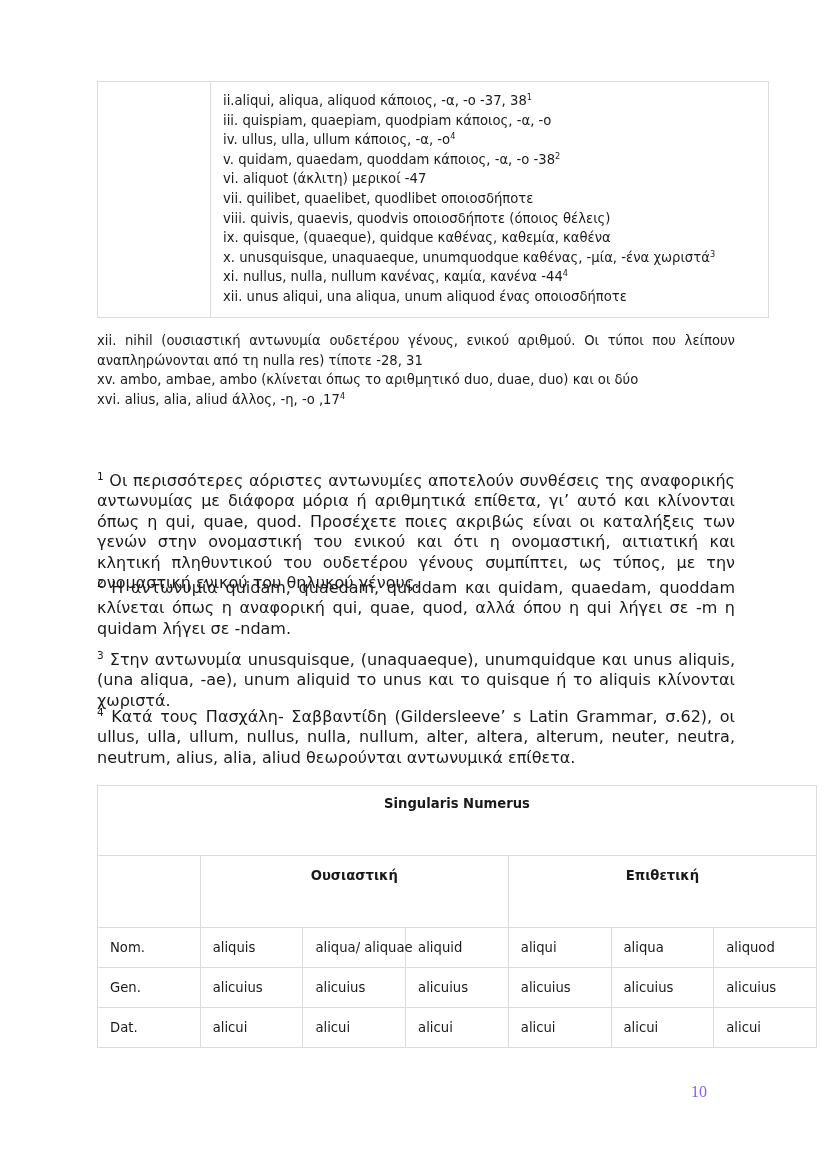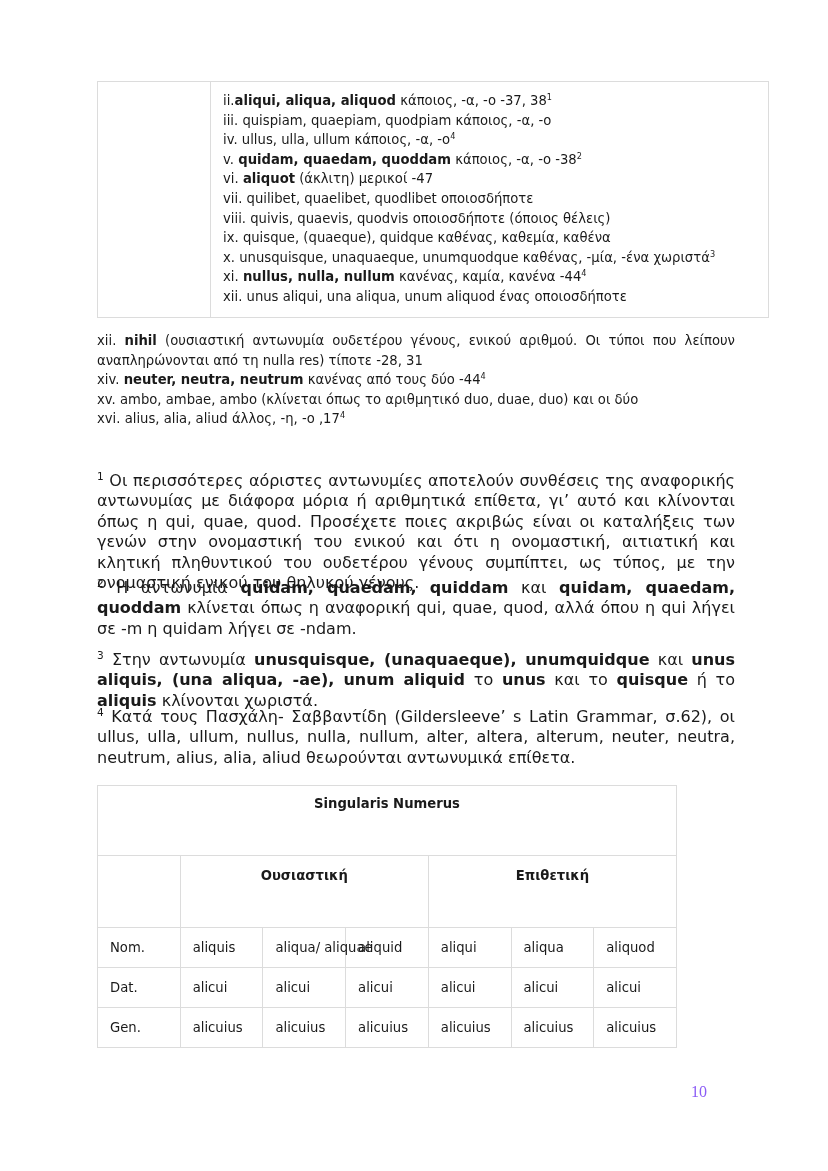--- a/index.html
+++ b/index.html
@@ -24,21 +24,21 @@
 
   .ln {
     font-size: 13.2px;
     line-height: 19.6px;
     white-space: pre-wrap;
   }
   .just {
     text-align: justify;
     text-align-last: left;
   }
-  .b { font-weight: bold; }
+  .b { font-weight: normal; }
   sup {
     font-size: 0.62em;
     vertical-align: super;
     line-height: 0;
   }
 
   
   .top-box {
     position: absolute;
     left: 97px;
@@ -101,21 +101,21 @@
     font-size: 0.66em;
     vertical-align: super;
     line-height: 0;
   }
 
   
   .decl-table {
     position: absolute;
     left: 97px;
     top: 785px;
-    width: 580px;
+    width: 720px;
     border-collapse: collapse;
     table-layout: fixed;
     font-size: 13.2px;
   }
   .decl-table td {
     border: 1px solid #dcdcdc;
     vertical-align: top;
   }
   .decl-table .title-cell {
     text-align: center;
@@ -183,21 +183,20 @@
         <div class="ln"><span>x.</span> <span class="b"></span><span>unusquisque, unaquaeque, unumquodque καθένας, -μία, -ένα χωριστά</span><sup>3</sup></div>
         <div class="ln"><span>xi.</span> <span class="b">nullus, nulla, nullum</span><span> κανένας, καμία, κανένα -44</span><sup>4</sup></div>
         <div class="ln"><span>xii.</span> <span class="b"></span><span>unus aliqui, una aliqua, unum aliquod ένας οποιοσδήποτε</span><sup></sup></div>
       </td>
     </tr>
   </tbody>
     </table>
 
   <div class="sec-main">
     <div class="ln just"><span>xii. </span><span class="b">nihil</span><span> (ουσιαστική αντωνυμία ουδετέρου γένους, ενικού αριθμού. Οι τύποι που λείπουν αναπληρώνονται από τη nulla res) τίποτε -28, 31</span></div>
-    <div class="ln"><span>xiv. </span><span class="b">neuter, neutra, neutrum</span><span> κανένας από τους δύο -44</span><sup>4</sup></div>
     <div class="ln"><span>xv. </span><span class="b"></span><span>ambo, ambae, ambo (κλίνεται όπως το αριθμητικό duo, duae, duo) και οι δύο</span><sup></sup></div>
     <div class="ln"><span>xvi. </span><span class="b"></span><span>alius, alia, aliud άλλος, -η, -ο ,17</span><sup>4</sup></div>
   </div>
 
   <div class="sec-fn1">
     <div class="fn-para"><span class="marker">1</span><span> Οι περισσότερες αόριστες αντωνυμίες αποτελούν συνθέσεις της αναφορικής αντωνυμίας με διάφορα μόρια ή αριθμητικά επίθετα, γι’ αυτό και κλίνονται όπως η qui, quae, quod. Προσέχετε ποιες ακριβώς είναι οι καταλήξεις των γενών στην ονομαστική του ενικού και ότι η ονομαστική, αιτιατική και κλητική πληθυντικού του ουδετέρου γένους συμπίπτει, ως τύπος, με την ονομαστική ενικού του θηλυκού γένους.</span></div>
   </div>
 
   <div class="sec-fn2">
     <div class="fn-para"><span class="marker">2</span><span> Η   αντωνυμία </span><span class="b">quidam, quaedam, quiddam</span><span> και </span><span class="b">quidam, quaedam, quoddam</span><span> κλίνεται όπως η αναφορική qui, quae, quod, αλλά όπου η qui λήγει σε -m η quidam λήγει σε -ndam.</span></div>
@@ -224,35 +223,35 @@
     <tr>
       <td class="cw0 case-cell">Nom.</td>
       <td class="cw1 val-cell">aliquis</td>
       <td class="cw2 val-cell">aliqua/ aliquae</td>
       <td class="cw3 val-cell">aliquid</td>
       <td class="cw4 val-cell">aliqui</td>
       <td class="cw5 val-cell">aliqua</td>
       <td class="cw6 val-cell">aliquod</td>
     </tr>
     <tr>
+      <td class="case-cell">Gen.</td>
+      <td class="val-cell">alicuius</td>
+      <td class="val-cell">alicuius</td>
+      <td class="val-cell">alicuius</td>
+      <td class="val-cell">alicuius</td>
+      <td class="val-cell">alicuius</td>
+      <td class="val-cell">alicuius</td>
+    </tr>
+    <tr>
       <td class="case-cell">Dat.</td>
       <td class="val-cell">alicui</td>
       <td class="val-cell">alicui</td>
       <td class="val-cell">alicui</td>
       <td class="val-cell">alicui</td>
       <td class="val-cell">alicui</td>
       <td class="val-cell">alicui</td>
-    </tr>
-    <tr>
-      <td class="case-cell">Gen.</td>
-      <td class="val-cell">alicuius</td>
-      <td class="val-cell">alicuius</td>
-      <td class="val-cell">alicuius</td>
-      <td class="val-cell">alicuius</td>
-      <td class="val-cell">alicuius</td>
-      <td class="val-cell">alicuius</td>
     </tr>
   </tbody>
     </table>
 
   <div class="page-number">10</div>
 
 </div>
 
 </body></html>

